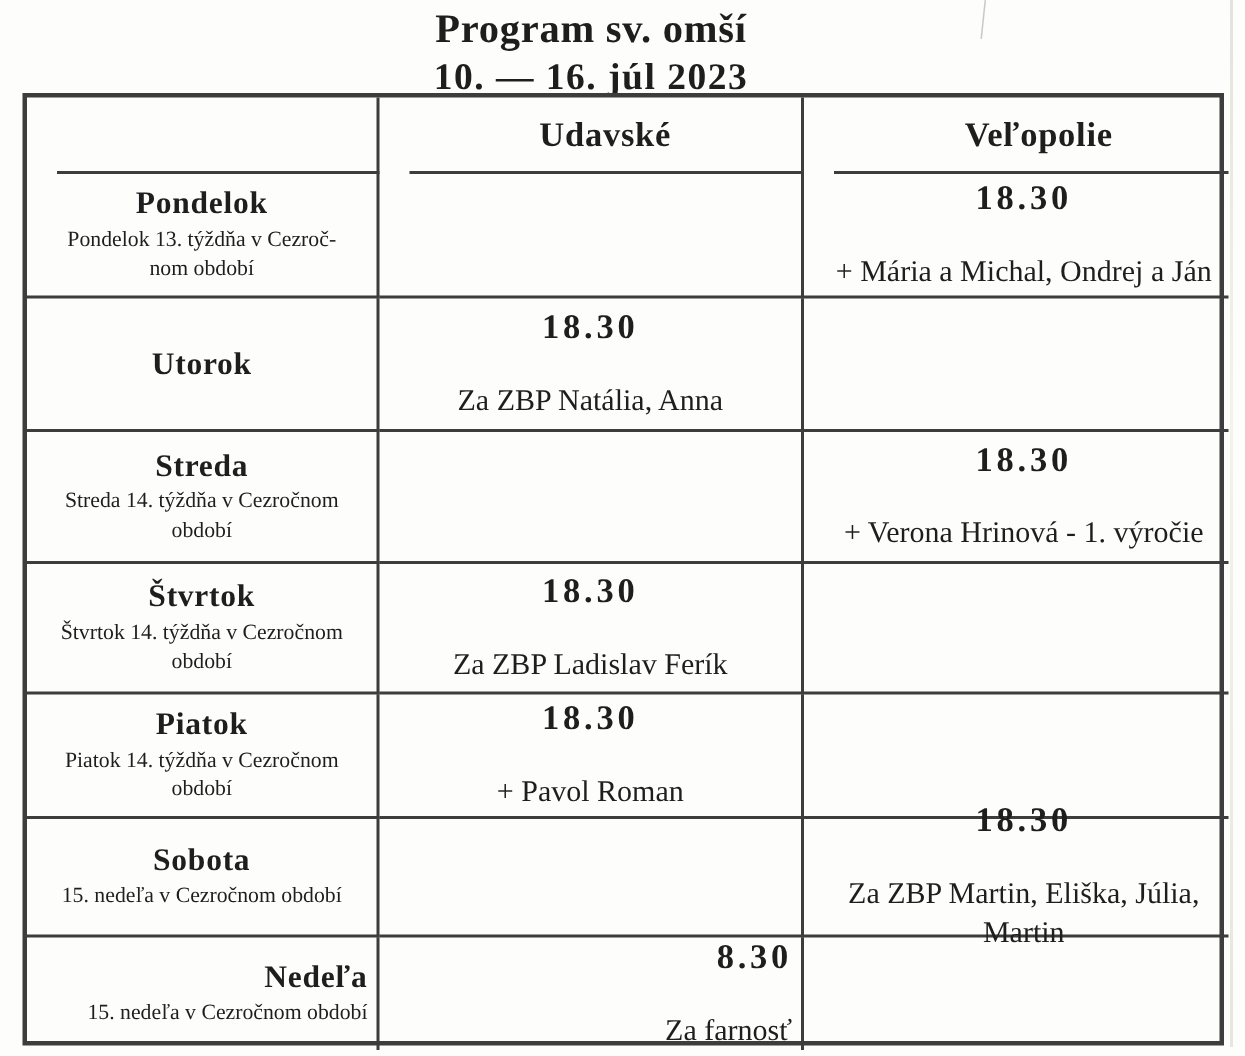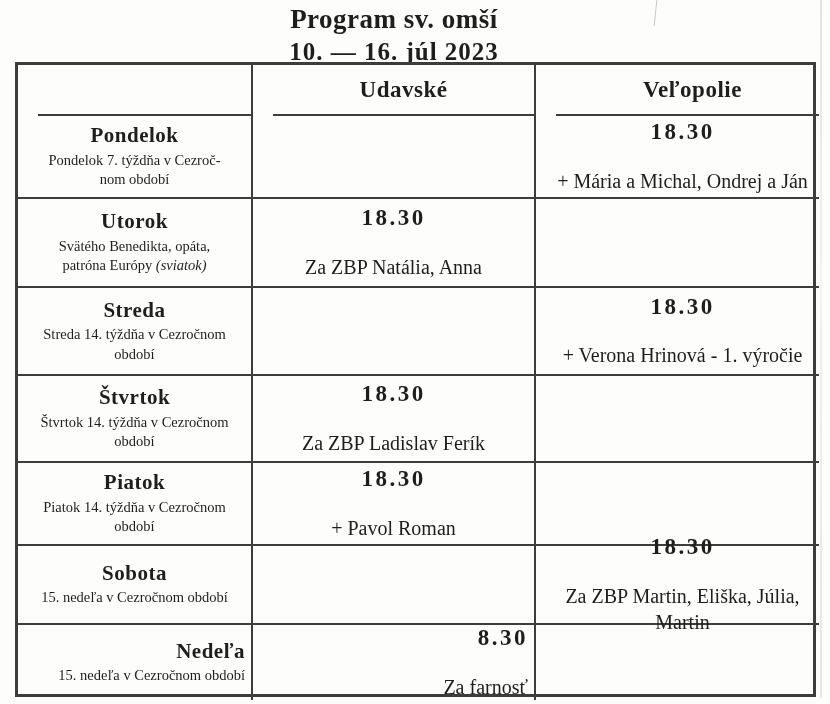--- a/index.html
+++ b/index.html
@@ -132,33 +132,31 @@
 <div class="artifact-edge"></div>
 
 <div class="schedule">
 
   <div class="cell header-cell"></div>
   <div class="cell header-cell">Udavské</div>
   <div class="cell header-cell last-col">Veľopolie</div>
 
   <div class="cell day-cell">
     <div class="day-name">Pondelok</div>
-    <div class="day-note">Pondelok 7. týždňa v Cezroč-
+    <div class="day-note">Pondelok 13. týždňa v Cezroč-
 nom období</div>
   </div>
   <div class="cell mass-cell"></div>
   <div class="cell mass-cell last-col">
     <div class="mass-time">18.30</div>
     <div class="mass-intention">+ Mária a Michal, Ondrej a Ján</div>
   </div>
 
   <div class="cell day-cell">
     <div class="day-name">Utorok</div>
-    <div class="day-note"><span>Svätého Benedikta, opáta,
-patróna Európy</span> <span class="note-em">(sviatok)</span></div>
   </div>
   <div class="cell mass-cell">
     <div class="mass-time">18.30</div>
     <div class="mass-intention">Za ZBP Natália, Anna</div>
   </div>
   <div class="cell mass-cell last-col"></div>
 
   <div class="cell day-cell">
     <div class="day-name">Streda</div>
     <div class="day-note">Streda 14. týždňa v Cezročnom

